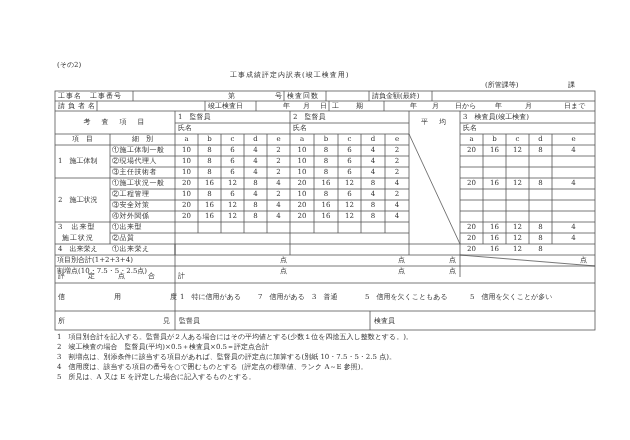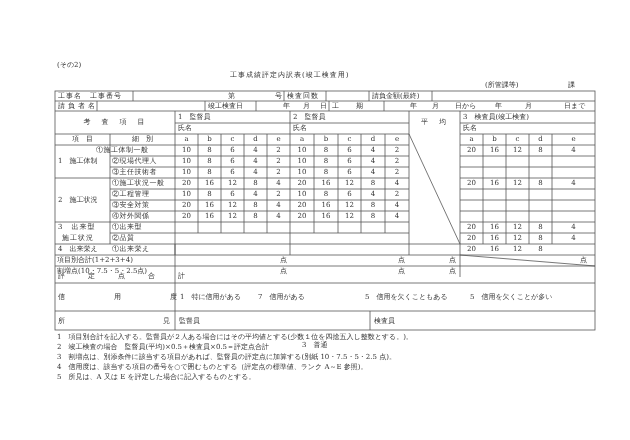--- a/index.html
+++ b/index.html
@@ -151,21 +151,21 @@
     <div class="cell" style="left: 552px; top: 134px; width: 43px;">e</div>
   </div>
 
 <div class="t" style="left:58px;top:156px;">1　施工体制</div>
 <div class="t" style="left:58px;top:195px;">2　施工状況</div>
 <div class="t" style="left:58px;top:222px;letter-spacing:1px;">3　出来型</div>
 <div class="t" style="left:62px;top:233px;letter-spacing:1px;">施工状況</div>
 <div class="t" style="left:58px;top:244px;">4　出来栄え</div>
 
 <div id="data-rows">
-    <div class="t" style="left: 96px; top: 145px; width: 62px; letter-spacing: 0.5px;">①施工体制一般</div>
+    <div class="t" style="left: 112px; top: 145px; width: 62px; letter-spacing: 0.5px;">①施工体制一般</div>
     <div class="cell" style="left: 175px; top: 145px; width: 23px;">10</div>
     <div class="cell" style="left: 198px; top: 145px; width: 23px;">8</div>
     <div class="cell" style="left: 221px; top: 145px; width: 23px;">6</div>
     <div class="cell" style="left: 244px; top: 145px; width: 23px;">4</div>
     <div class="cell" style="left: 267px; top: 145px; width: 23px;">2</div>
     <div class="cell" style="left: 290px; top: 145px; width: 24px;">10</div>
     <div class="cell" style="left: 314px; top: 145px; width: 24px;">8</div>
     <div class="cell" style="left: 338px; top: 145px; width: 23px;">6</div>
     <div class="cell" style="left: 361px; top: 145px; width: 24px;">4</div>
     <div class="cell" style="left: 385px; top: 145px; width: 24px;">2</div>
@@ -330,21 +330,21 @@
 <div class="t" style="left:280px;top:266px;">点</div>
 <div class="t" style="left:398px;top:266px;">点</div>
 <div class="t" style="left:449px;top:266px;">点</div>
 
 <div class="t" style="left:58px;top:271px;letter-spacing:8px;">評　定　点　合　計</div>
 <div class="t" style="left:176px;top:271px;width:418px;"></div>
 <div class="t" style="left:58px;top:292px;width:114px;"><span style="letter-spacing:7px;">信　　　用　　　度</span></div>
 
 <div class="t" style="left:180px;top:292px;">1　特に信用がある</div>
 <div class="t" style="left:258px;top:292px;">7　信用がある</div>
-<div class="t" style="left:302px;top:292px;margin-top:48px;">3　普通</div>
+<div class="t" style="left:312px;top:292px;">3　普通</div>
 <div class="t" style="left:365px;top:292px;">5　信用を欠くこともある</div>
 <div class="t" style="left:470px;top:292px;">5　信用を欠くことが多い</div>
 
 <div class="t" style="left:58px;top:316px;letter-spacing:14px;">所　　　　見</div>
 <div class="t" style="left:179px;top:316px;">監督員</div>
 <div class="t" style="left:374px;top:316px;">検査員</div>
 
 <div class="note" style="top:332px;">1　項目別合計を記入する。監督員が２人ある場合にはその平均値とする(少数１位を四捨五入し整数とする。)。</div>
 <div class="note" style="top:342px;">2　竣工検査の場合　監督員(平均)×0.5＋検査員×0.5＝評定点合計</div>
 <div class="note" style="top:352px;">3　割増点は、別添条件に該当する項目があれば、監督員の評定点に加算する(別紙 10・7.5・5・2.5 点)。</div>

